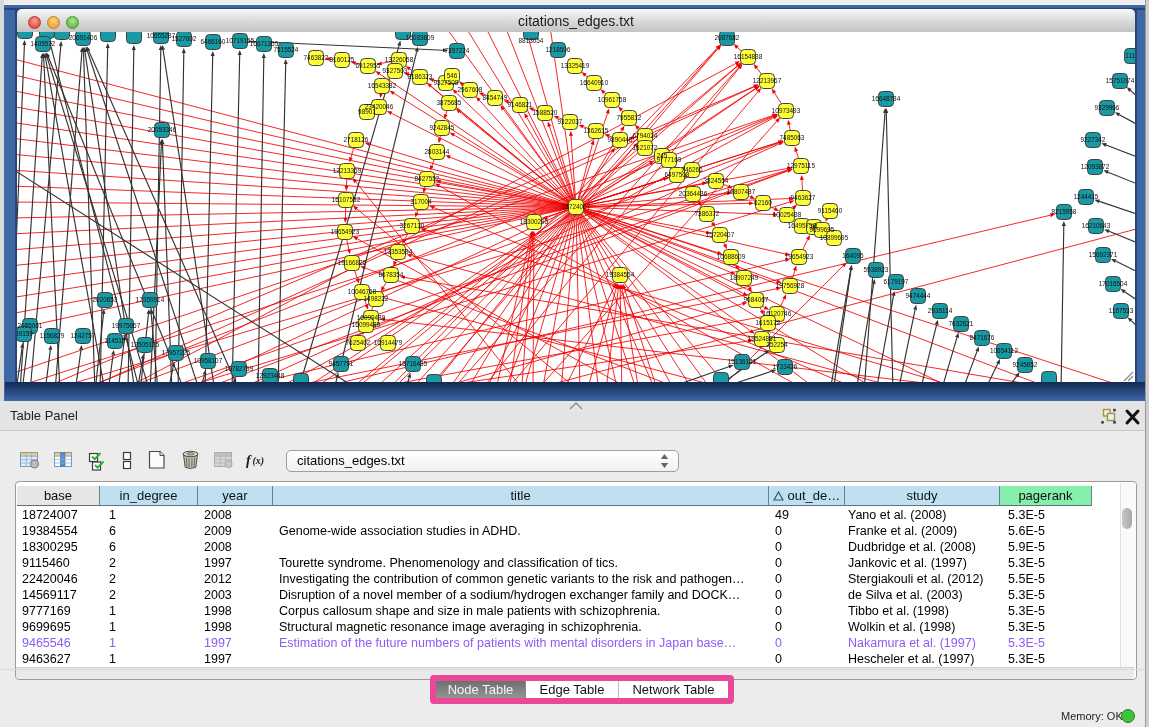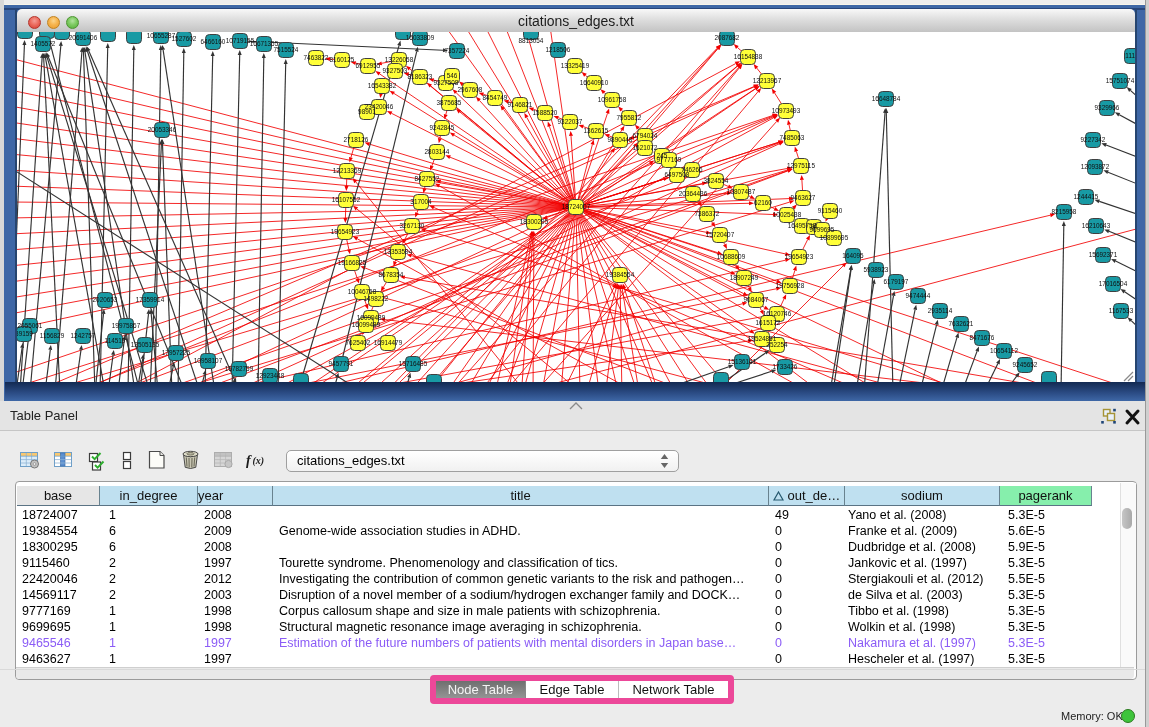--- a/index.html
+++ b/index.html
@@ -905,26 +905,26 @@
 <div class="abs" style="left:286px;top:450px;width:391px;height:20px;background:linear-gradient(#ffffff,#f1f1f1);border:1px solid #9f9f9f;border-radius:5px;font-size:13px;line-height:20px;color:#000"><span style="margin-left:10px">citations_edges.txt</span>
 <svg width="9" height="14" viewBox="0 0 9 14" style="position:absolute;right:9px;top:3px">
       <path d="M4.5 0 L8.2 5 H0.8 Z M4.5 14 L8.2 9 H0.8 Z" fill="#666"></path>
     </svg>
 </div>
 
 <div class="abs" style="left:15px;top:481px;width:1120px;height:197px;background:#fff;border:1px solid #9b9b9b;border-radius:4px"></div>
 <div class="abs" style="left:16px;top:667px;width:1118px;height:11px;background:#e9e9e9;border-radius:0 0 4px 4px;border-top:1px solid #cfcfcf"></div>
 <div style="position:absolute;left:17px;top:486px;width:83px;height:20px;background:#e6e6e6;border-right:1px solid #68828f;border-bottom:1px solid #5a7384;box-sizing:border-box;text-align:center;font-size:13px;line-height:19px;color:#111">base</div>
 <div style="position:absolute;left:100px;top:486px;width:98px;height:20px;background:#bfe0f0;border-right:1px solid #68828f;border-bottom:1px solid #5a7384;box-sizing:border-box;text-align:center;font-size:13px;line-height:19px;color:#111">in_degree</div>
-<div style="position:absolute;left:198px;top:486px;width:75px;height:20px;background:#bfe0f0;border-right:1px solid #68828f;border-bottom:1px solid #5a7384;box-sizing:border-box;text-align:left;font-size:13px;line-height:19px;color:#111">year</div>
+<div style="position:absolute;left:198px;top:486px;width:75px;height:20px;background:#bfe0f0;border-right:1px solid #68828f;border-bottom:1px solid #5a7384;box-sizing:border-box;text-align:center;font-size:13px;line-height:19px;color:#111">year</div>
 <div style="position:absolute;left:273px;top:486px;width:496px;height:20px;background:#bfe0f0;border-right:1px solid #68828f;border-bottom:1px solid #5a7384;box-sizing:border-box;text-align:center;font-size:13px;line-height:19px;color:#111">title</div>
 <div style="position:absolute;left:769px;top:486px;width:76px;height:20px;background:#bfe0f0;border-right:1px solid #68828f;border-bottom:1px solid #5a7384;box-sizing:border-box;text-align:center;font-size:13px;line-height:19px;color:#111"><svg width="11" height="10" viewBox="0 0 11 10" style="vertical-align:-1px">
       <path d="M5.5 1 L10 9 H1 Z" fill="none" stroke="#26586e" stroke-width="1.2"></path>
     </svg> out_de…</div>
-<div style="position:absolute;left:845px;top:486px;width:155px;height:20px;background:#bfe0f0;border-right:1px solid #68828f;border-bottom:1px solid #5a7384;box-sizing:border-box;text-align:center;font-size:13px;line-height:19px;color:#111">sodium</div>
+<div style="position:absolute;left:845px;top:486px;width:155px;height:20px;background:#bfe0f0;border-right:1px solid #68828f;border-bottom:1px solid #5a7384;box-sizing:border-box;text-align:center;font-size:13px;line-height:19px;color:#111">study</div>
 <div style="position:absolute;left:1000px;top:486px;width:92px;height:20px;background:#86efac;border-right:1px solid #68828f;border-bottom:1px solid #5a7384;box-sizing:border-box;text-align:center;font-size:13px;line-height:19px;color:#111">pagerank</div>
 <div style="position:absolute;left:0;top:507px;width:1135px;height:16px;font-size:12.5px;line-height:16px;color:#000">
     <div style="position:absolute;left:17px;width:78px;padding-left:5px;text-align:left;white-space:nowrap;overflow:hidden">18724007</div>
     <div style="position:absolute;left:100px;width:89px;padding-left:9px;text-align:left;white-space:nowrap;overflow:hidden">1</div>
     <div style="position:absolute;left:198px;width:69px;padding-left:6px;text-align:left;white-space:nowrap;overflow:hidden">2008</div>
     <div style="position:absolute;left:769px;width:70px;padding-left:6px;text-align:left;white-space:nowrap;overflow:hidden">49</div>
     <div style="position:absolute;left:845px;width:152px;padding-left:3px;text-align:left;white-space:nowrap;overflow:hidden">Yano et al. (2008)</div>
     <div style="position:absolute;left:1000px;width:84px;padding-left:8px;text-align:left;white-space:nowrap;overflow:hidden">5.3E-5</div>
   </div>
 <div style="position:absolute;left:0;top:523px;width:1135px;height:16px;font-size:12.5px;line-height:16px;color:#000">

